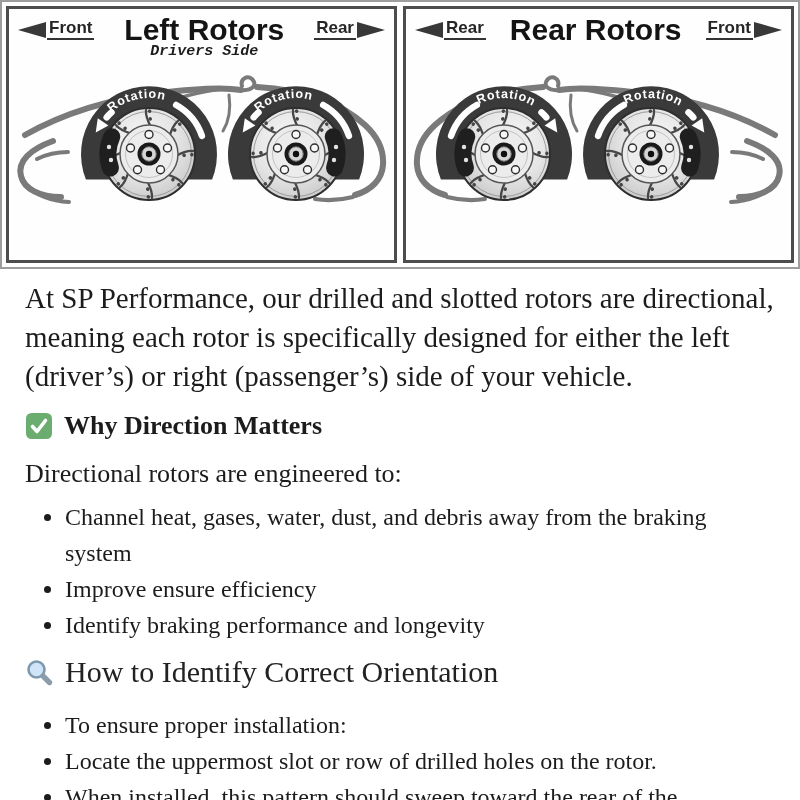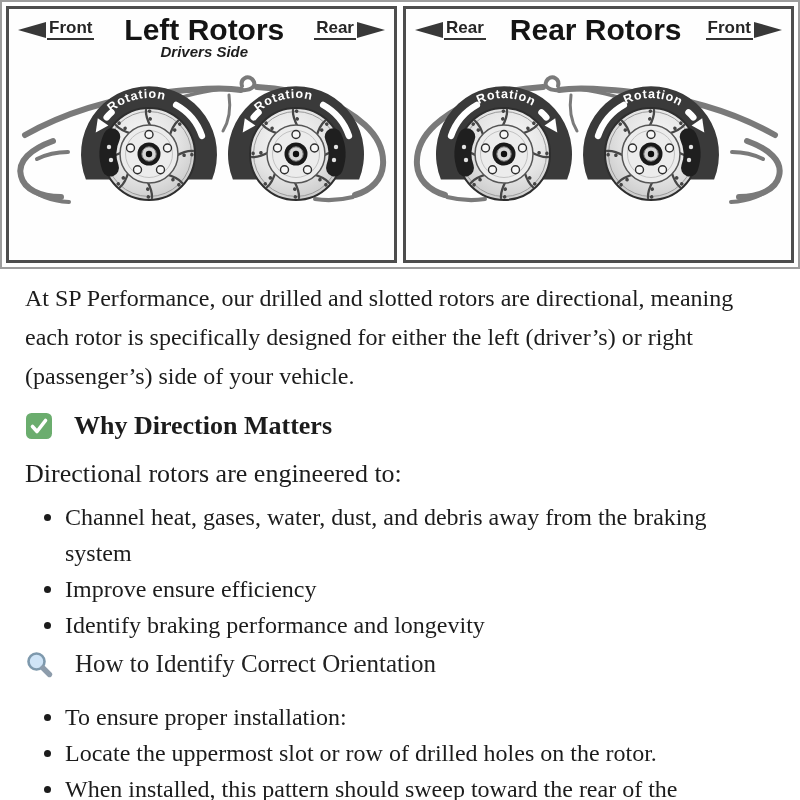--- a/index.html
+++ b/index.html
@@ -19,33 +19,33 @@
   }
   .panel{flex:1 1 0;border:3px solid #4d4d4d;background:#fefefe;overflow:hidden;}
   .panel-head{height:48px;display:flex;justify-content:space-between;align-items:flex-start;padding:7px 9px 0;box-sizing:border-box;}
   .dir{display:flex;align-items:center;gap:1px;margin-top:3px;}
   .dir-txt{font-family:"Liberation Sans",sans-serif;font-weight:bold;font-size:17px;line-height:18px;color:#262626;border-bottom:2.5px solid #333;padding:0 2px 1px;}
   .tri{width:0;height:0;display:block;}
   .tri-left{border-top:8px solid transparent;border-bottom:8px solid transparent;border-right:28px solid #383838;}
   .tri-right{border-top:8px solid transparent;border-bottom:8px solid transparent;border-left:28px solid #383838;}
   .ttl{text-align:center;margin-top:1px;}
   .t1{font-family:"Liberation Sans",sans-serif;font-weight:bold;font-size:30px;line-height:26px;color:#141414;letter-spacing:0px;}
-  .t2{font-family:Liberation Sans, sans-serif;font-weight:bold;font-style:italic;font-size:15px;line-height:17px;color:#1d1d1d;}
+  .t2{font-family:Liberation Mono, monospace;font-weight:bold;font-style:italic;font-size:15px;line-height:17px;color:#1d1d1d;}
   .car-svg{display:block;width:100%;height:148px;}
   .bodyline{fill:none;stroke:var(--body-stroke);stroke-linecap:round;}
   .warc{fill:none;stroke:#ffffff;stroke-width:6.5;stroke-linecap:round;}
   .rot{font-family:"Liberation Sans",sans-serif;font-weight:bold;font-size:12.5px;fill:#ffffff;letter-spacing:.8px;}
 
   
   .article{padding:0 25px;}
-  .intro{margin:10px 0 0;font-size:24px;line-height:39px;}
-  .hrow{display:flex;align-items:center;gap:21px;}
+  .intro{margin:10px 0 0;font-size:29px;line-height:39px;}
+  .hrow{display:flex;align-items:center;gap:11px;}
   .hrow .icon{flex:0 0 auto;display:flex;}
   .hrow-why{margin-top:13px;font-size:26px;font-weight:bold;line-height:34px;}
-  .hrow-how{margin-top:4px;font-size:25px;font-weight:normal;line-height:34px;color:#222;}
+  .hrow-how{margin-top:12px;font-size:30px;font-weight:normal;line-height:34px;color:#222;}
   .lead{margin:13px 0 0;font-size:26px;line-height:36px;}
   ul.blist{margin:7px 0 0;padding:0 25px 0 40px;list-style:disc outside;}
   ul.blist li{font-size:24px;line-height:36px;color:var(--ink);}
   ul.blist.second{margin-top:18px;}
 </style>
 </head>
 <body>
 
 <div class="page">
 

